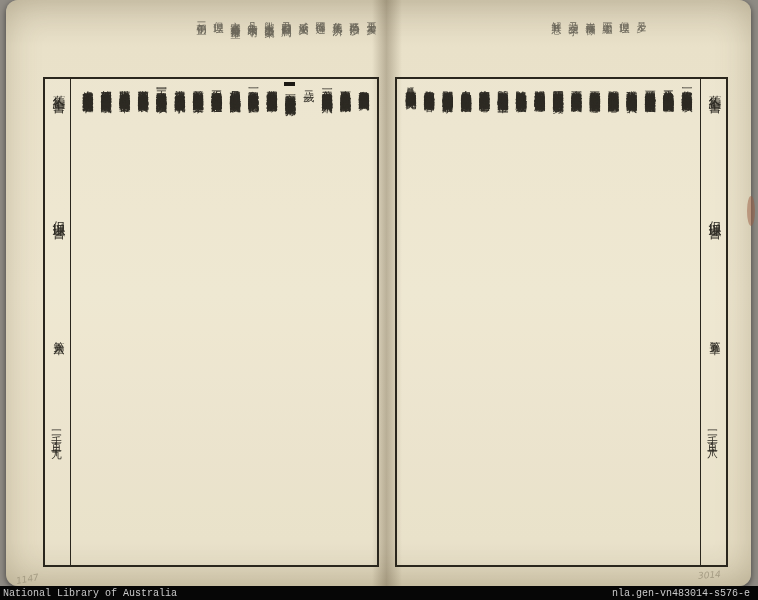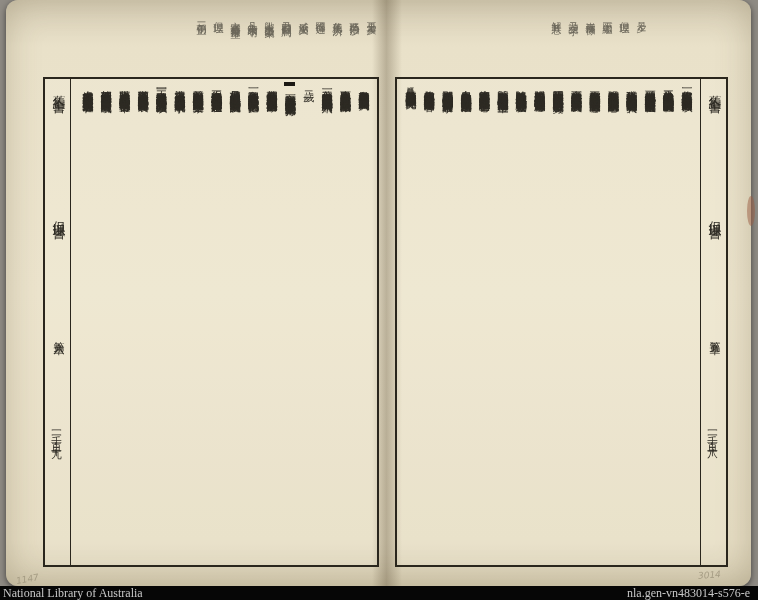--- a/index.html
+++ b/index.html
@@ -27,21 +27,21 @@
   .col{line-height:18.4px;font-size:11px;letter-spacing:.3px;height:482px}
   .gloss{font-size:7px;letter-spacing:0;opacity:.85}
   .box{background:#1c1914;color:#efe6cc;font-size:8px;padding:2px 1px;letter-spacing:0}
   .topstrip{position:absolute;top:14px;left:0;width:758px;height:58px;overflow:hidden;color:#4e4b41}
   .fraggroup{position:absolute;top:0;bottom:0;writing-mode:vertical-rl;text-orientation:upright;
              font-size:10px;opacity:.8}
   #fragL{left:92px;width:282px}
   #fragR{left:522px;width:122px}
   .frag{line-height:17px;letter-spacing:1px}
   .bar{position:absolute;left:0;bottom:0;width:758px;height:14px;background:#060606;color:#c9c9c9;
-       font-family:Liberation Serif, serif;font-size:12px;display:flex;justify-content:space-between;
+       font-family:Liberation Mono, monospace;font-size:10px;display:flex;justify-content:space-between;
        align-items:center;padding:0 8px 0 3px;box-sizing:border-box}
   .pencil{position:absolute;font-family:"DejaVu Sans",sans-serif;font-style:italic;color:#9a9179;
           font-size:9px;opacity:.8}
   #pencilL{left:10px;top:574px;transform:rotate(-10deg)}
   #pencilR{left:692px;top:570px;transform:rotate(-4deg)}
   .stain{position:absolute;left:741px;top:196px;width:8px;height:30px;background:#9b5e44;
          opacity:.5;border-radius:50%}
 </style>
 </head>
 <body>

